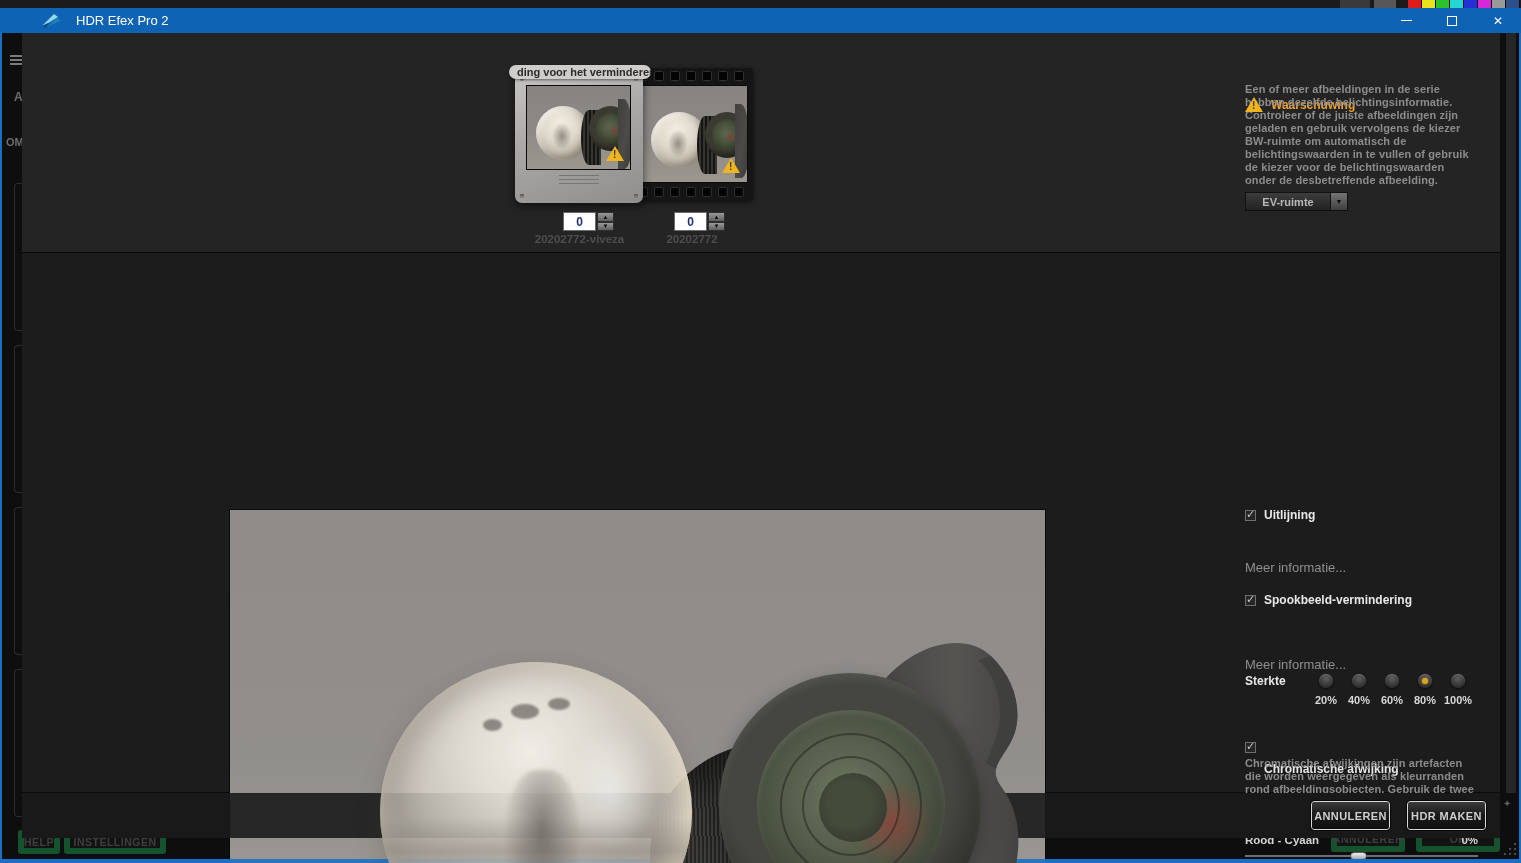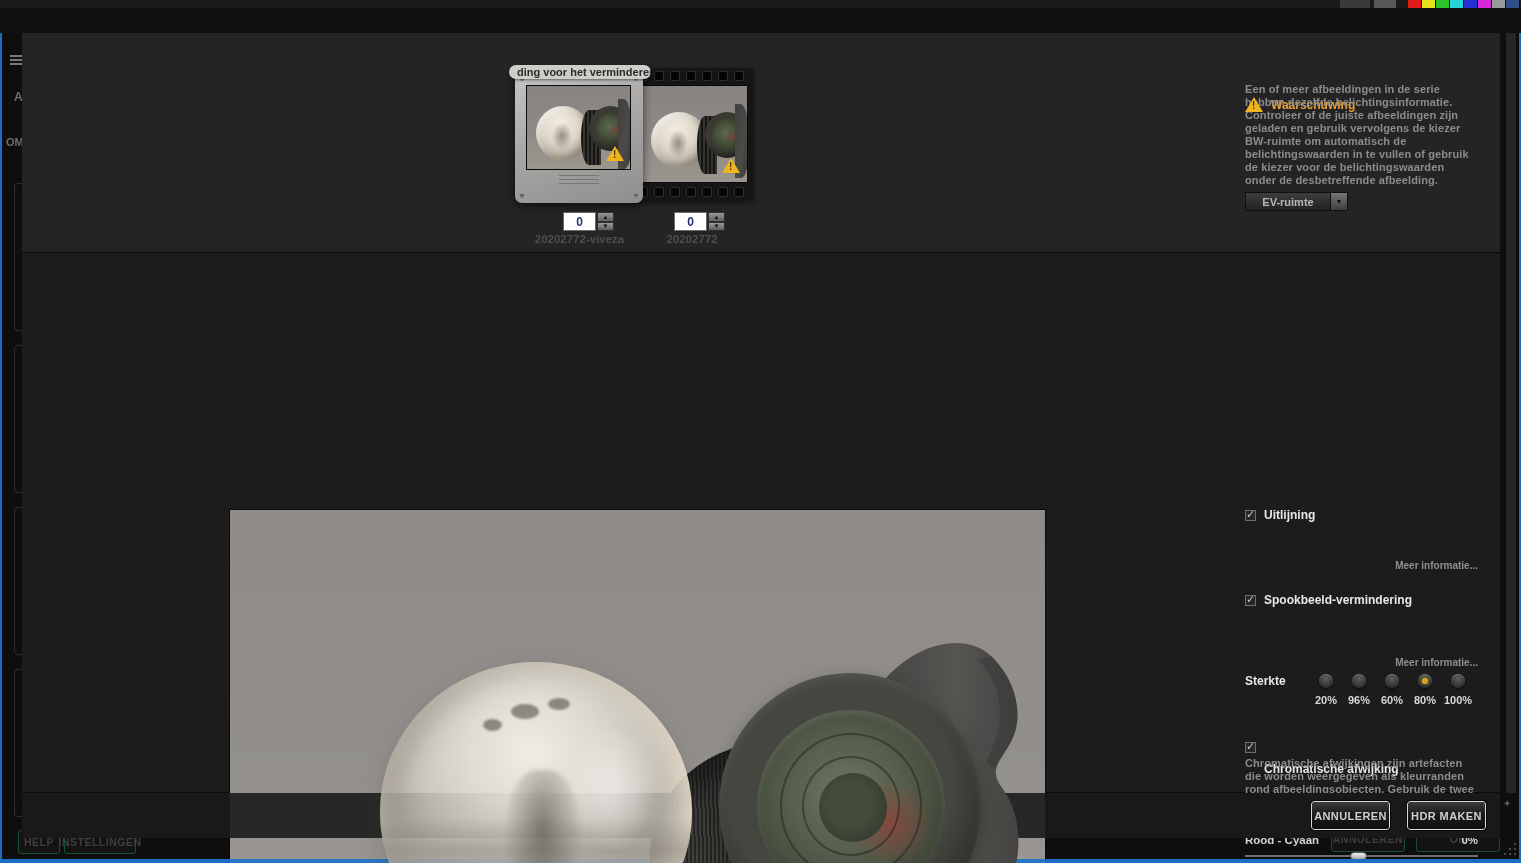--- a/index.html
+++ b/index.html
@@ -27,21 +27,21 @@
   .frame-left { position:absolute; left:0; top:33px; width:2px; height:828px; background:#1a6fc4; }
   .frame-right { position:absolute; right:0; top:33px; width:2px; height:828px; background:#1a6fc4; }
   .frame-bottom { position:absolute; left:0; top:859px; width:1521px; height:4px; background:#1a6fc4; }
 
   
   .bg-app { position:absolute; left:2px; top:33px; width:1517px; height:826px; background:#0e0e0e; }
   .bg-side-item { position:absolute; color:#6d6d6d; }
   .burger { position:absolute; left:8px; top:22px; width:14px; height:10px;
             background:repeating-linear-gradient(180deg,#7a7a7a 0 2px,transparent 2px 4px); }
   .bg-panel-outline { position:absolute; left:12px; width:16px; border:1px solid #2c2c2c; border-right:none; border-radius:4px 0 0 4px; }
-  .bg-btn { position:absolute; background:#131313; border:1px solid #14532d; border-radius:3px; color:#3f3f3f; font-weight:bold; font-size:10.5px; letter-spacing:.5px; display:flex; align-items:center; justify-content:center; }
+  .bg-btn { position:absolute; background:#131313; border:6px solid #14532d; border-radius:3px; color:#3f3f3f; font-weight:bold; font-size:10.5px; letter-spacing:.5px; display:flex; align-items:center; justify-content:center; }
   .grip-dots { position:absolute; left:1498px; top:808px; width:18px; height:16px;
     background:
       radial-gradient(circle 1.5px at 15px 13px,#4a4a4a 98%,transparent),
       radial-gradient(circle 1.5px at 10px 13px,#4a4a4a 98%,transparent),
       radial-gradient(circle 1.5px at 5px 13px,#4a4a4a 98%,transparent),
       radial-gradient(circle 1.5px at 15px 8px,#4a4a4a 98%,transparent),
       radial-gradient(circle 1.5px at 10px 8px,#4a4a4a 98%,transparent),
       radial-gradient(circle 1.5px at 15px 3px,#4a4a4a 98%,transparent); }
   .sparkle { position:absolute; left:1501px; top:765px; color:#5f5f5f; font-size:10px; }
   .bg-right-band { position:absolute; left:1504px; top:0px; width:10px; height:760px; background:#262626; }
@@ -92,21 +92,21 @@
   .panel-body { position:absolute; color:#8c8c8c; font-weight:bold; font-size:11px; line-height:13px; width:233px; letter-spacing:.1px; }
   .dropdown { position:absolute; left:1223px; top:159px; display:flex; cursor:pointer; }
   .dd-main { width:86px; height:19px; background:linear-gradient(#3d3d3d,#222); border:1px solid #101010; color:#b8b8b8; font-weight:bold; font-size:11px; display:flex; align-items:center; justify-content:center; }
   .dd-arrow { width:17px; height:19px; background:linear-gradient(#757575,#3f3f3f); border:1px solid #101010; border-left:none; display:flex; align-items:center; justify-content:center; }
   .dd-arrow:before { content:"▼"; font-size:7px; color:#0f0f0f; }
 
   
   .cb { position:absolute; width:11px; height:11px; background:#262626; border:1px solid #6f6f6f; cursor:pointer; }
   .cb:after { content:"✓"; position:absolute; left:0px; top:-3px; color:#c8c8c8; font-size:11px; }
   .sec-title { position:absolute; color:#e8e8e8; font-weight:bold; font-size:12px; }
-  .more-link { position:absolute; color:#8f8f8f; font-weight:bold; font-size:10px; text-align:right; width:233px; cursor:pointer; }
+  .more-link { position:absolute; color:#8f8f8f; font-weight:normal; font-size:13px; width:233px; cursor:pointer; }
   .strength-label { position:absolute; color:#e8e8e8; font-weight:bold; font-size:12px; }
   .radio { position:absolute; width:14px; height:14px; border-radius:50%; cursor:pointer;
      background:radial-gradient(circle at 50% 32%, #5e5e5e, #2d2d2d 75%);
      box-shadow:inset 0 1px 1px rgba(255,255,255,.25), 0 1px 2px rgba(0,0,0,.7); }
   .radio.on:after { content:""; position:absolute; left:4px; top:4px; width:6px; height:6px; border-radius:50%; background:#d8a51f; box-shadow:0 0 2px #b4860e; }
   .radio-label { position:absolute; color:#d8d8d8; font-weight:bold; font-size:11px; width:34px; text-align:center; }
   .slider-label { position:absolute; color:#d4d4d4; font-weight:bold; font-size:11.5px; }
   .slider-value { position:absolute; color:#d4d4d4; font-weight:bold; font-size:11.5px; width:233px; text-align:right; }
   .slider-track { position:absolute; width:233px; height:2px; background:#6e6e6e; }
   .slider-handle { position:absolute; width:17px; height:8px; border-radius:4px; background:linear-gradient(#efefef,#a8a8a8); border:1px solid #5a5a5a; cursor:pointer; }
@@ -157,35 +157,54 @@
         <div class="swatch" style="background: rgb(230, 227, 27);"></div>
         <div class="swatch" style="background: rgb(43, 194, 43);"></div>
         <div class="swatch" style="background: rgb(38, 214, 214);"></div>
         <div class="swatch" style="background: rgb(36, 48, 214);"></div>
         <div class="swatch" style="background: rgb(214, 41, 214);"></div>
         <div class="swatch" style="background: rgb(153, 153, 153);"></div>
         <div class="swatch" style="background: rgb(46, 79, 138);"></div>
       </div>
   </div>
 
+  <div class="titlebar">
+    <svg class="app-icon" viewBox="0 0 22 18">
+      <path d="M2 14 L14 2 L18 5 L10 10 Z" fill="#8fd8ee"></path>
+      <path d="M6 16 L18 5 L20 9 L11 13 Z" fill="#1f7fb8"></path>
+      <path d="M2 14 L9 11 L6 16 Z" fill="#0c4a7a"></path>
+    </svg>
+    <span class="win-title">HDR Efex Pro 2</span>
+    <div class="win-controls">
+      <div class="win-btn">
+          <div class="glyph-min"></div>
+        </div>
+      <div class="win-btn">
+          <div class="glyph-max"></div>
+        </div>
+      <div class="win-btn">
+          <span class="glyph-close">✕</span>
+        </div>
+    </div>
+  </div>
 
   <div class="bg-app">
     <div class="burger"></div>
     <div class="bg-side-item" style="left:12px; top:57px; font-size:12px; font-weight:bold;">A</div>
     <div class="bg-side-item" style="left:4px; top:103px; font-size:11px; font-weight:bold;">OM</div>
     <div class="bg-panel-outline" style="top:150px; height:148px;"></div>
     <div class="bg-panel-outline" style="top:312px; height:148px;"></div>
     <div class="bg-panel-outline" style="top:474px; height:148px;"></div>
     <div class="bg-panel-outline" style="top:636px; height:148px;"></div>
     <div class="bg-right-band"></div>
 
     <div class="bg-btn" style="left:16px; top:797px; width:42px; height:24px;">
       <span>HELP</span>
     </div>
-    <div class="bg-btn" style="left:62px; top:797px; width:72px; height:24px;">
+    <div class="bg-btn" style="left:62px; top:797px; width:102px; height:24px;">
       <span>INSTELLINGEN</span>
     </div>
     <div class="bg-btn" style="left:1329px; top:793px; width:74px; height:26px;">
       <span>ANNULEREN</span>
     </div>
     <div class="bg-btn" style="left:1414px; top:793px; width:84px; height:26px;">
       <span>OK</span>
     </div>
     <div class="grip-dots"></div>
     <div class="sparkle">✦</div>
@@ -326,21 +345,21 @@
         <div class="cb" style="left:1223px; top:341px;"></div>
         <div class="sec-title" style="left:1242px; top:339px;">Spookbeeld-vermindering</div>
         <div class="more-link" style="left:1223px; top:403px;">Meer informatie...</div>
         <div class="strength-label" style="left:1223px; top:420px;">Sterkte</div>
         <div class="radio" style="left:1297px; top:420px;"></div>
         <div class="radio" style="left:1330px; top:420px;"></div>
         <div class="radio" style="left:1363px; top:420px;"></div>
         <div class="radio on" style="left:1396px; top:420px;"></div>
         <div class="radio" style="left:1429px; top:420px;"></div>
         <div class="radio-label" style="left:1287px; top:440px;">20%</div>
-        <div class="radio-label" style="left:1320px; top:440px;">96%</div>
+        <div class="radio-label" style="left:1320px; top:440px;">40%</div>
         <div class="radio-label" style="left:1353px; top:440px;">60%</div>
         <div class="radio-label" style="left:1386px; top:440px;">80%</div>
         <div class="radio-label" style="left:1419px; top:440px;">100%</div>
 
         <div class="cb" style="left:1223px; top:488px;"></div>
         <div class="sec-title" style="left:1242px; top:508px;">Chromatische afwijking</div>
         <div class="panel-body" style="left:1223px; top:503px;">Chromatische afwijkingen zijn artefacten die worden weergegeven als kleurranden rond afbeeldingsobjecten. Gebruik de twee onderstaande schuifregelaars om de zichtbare artefacten te reduceren.</div>
         <div class="more-link" style="left:1223px; top:562px;">Meer informatie...</div>
 
         <div class="slider-label" style="left:1223px; top:580px;">Rood - Cyaan</div>

